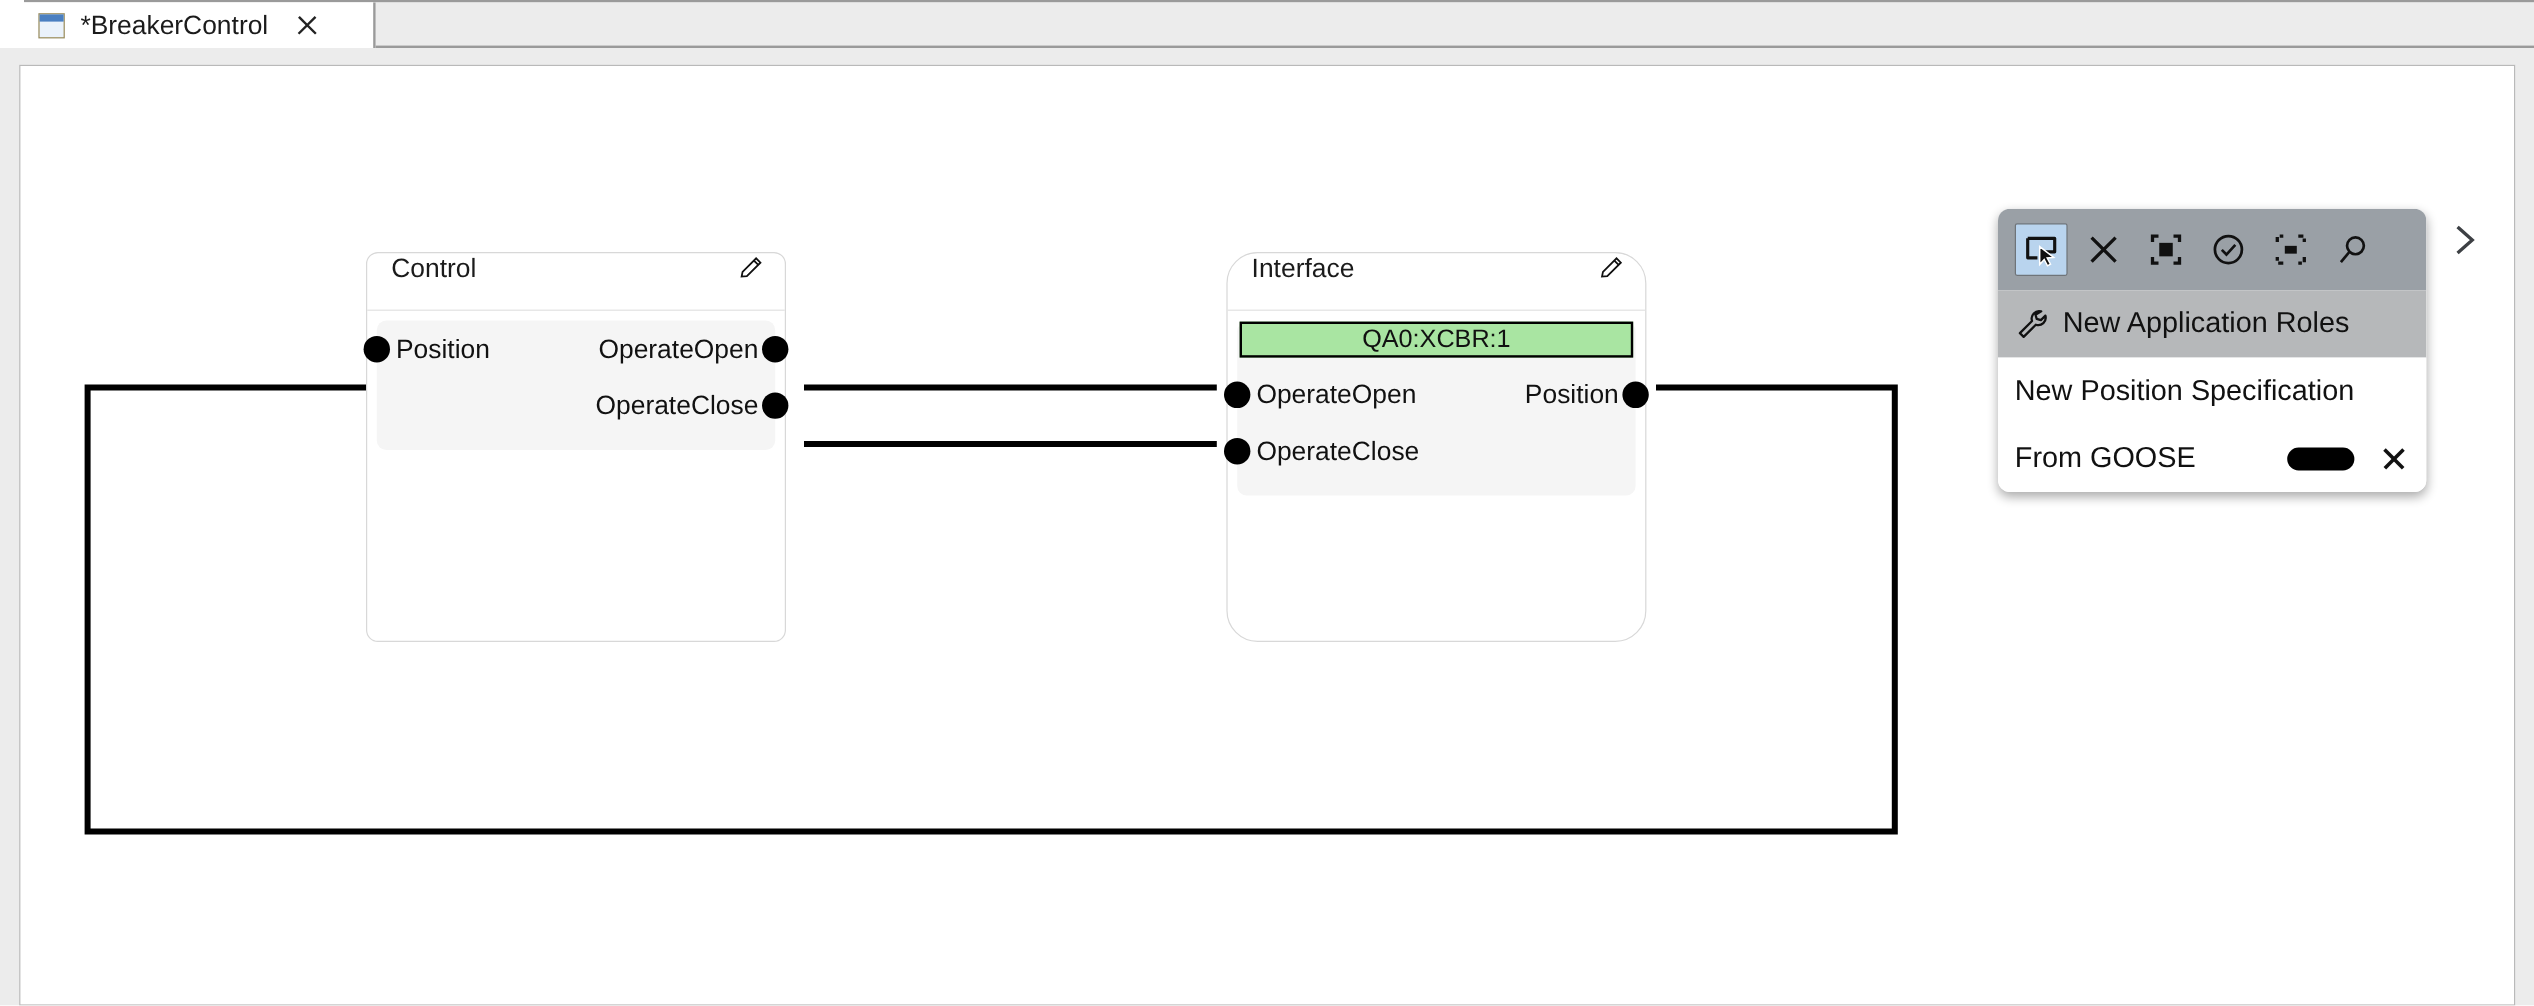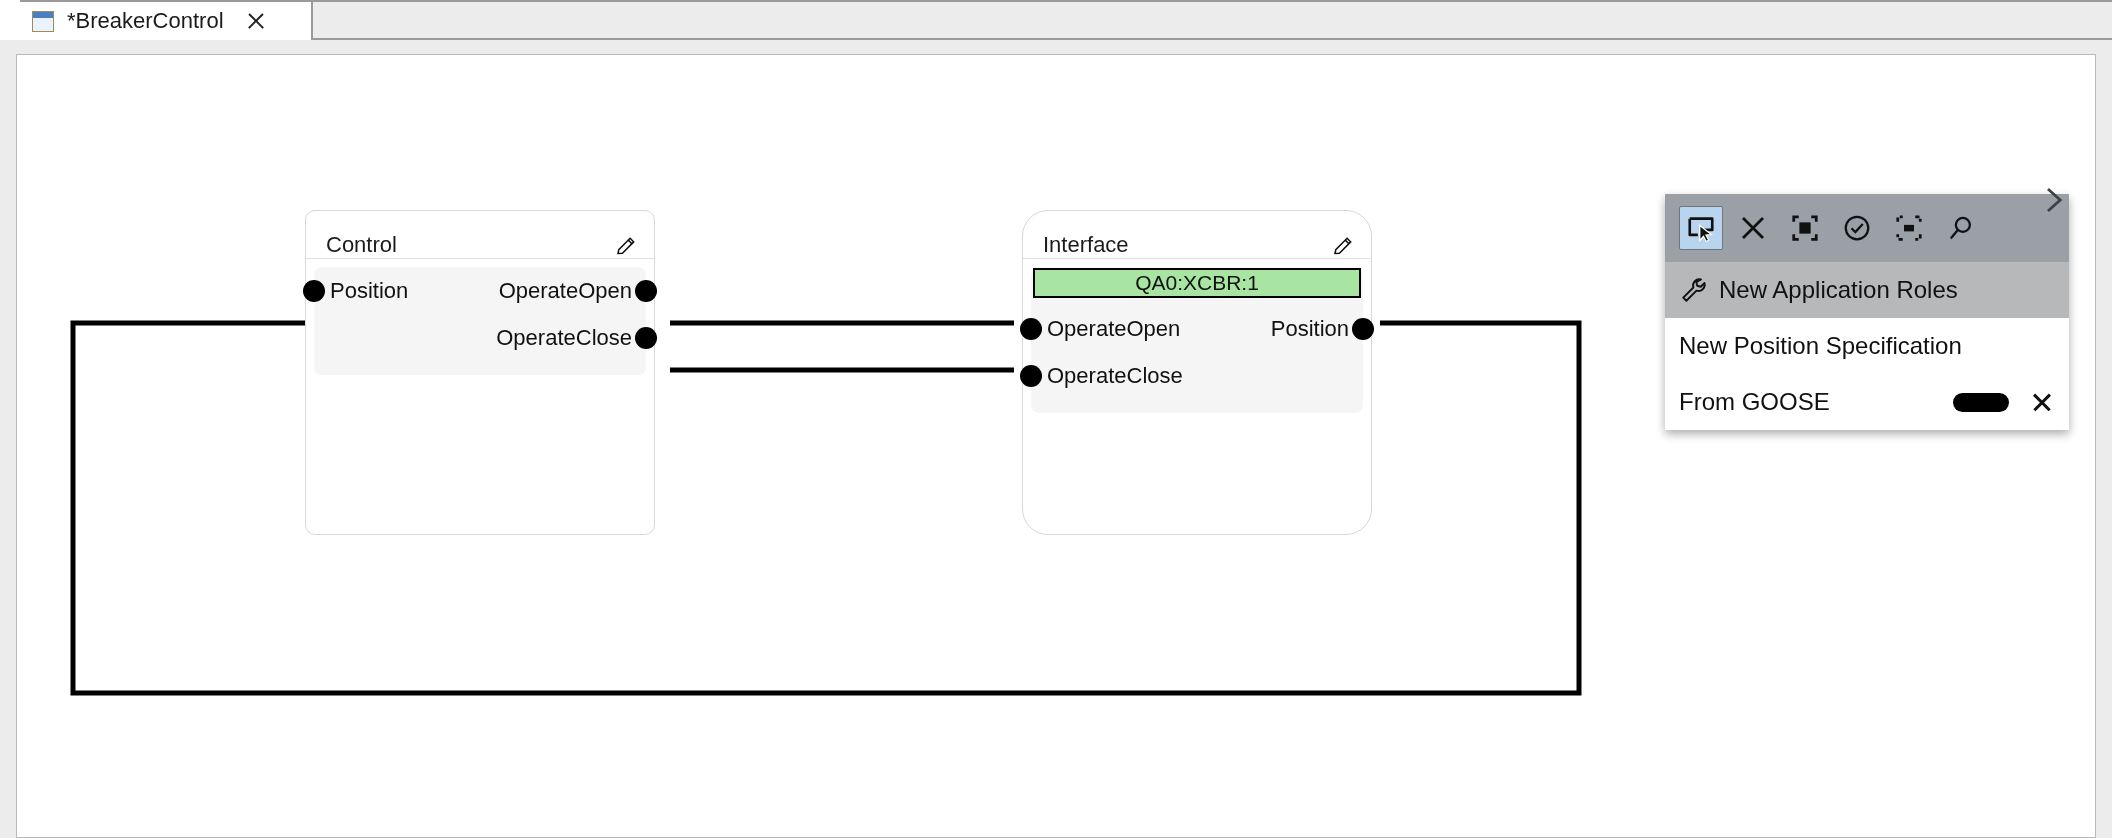--- a/index.html
+++ b/index.html
@@ -117,21 +117,21 @@
     background: #ffffff;
     border: 1.5px solid #d8d8d8;
     border-radius: 10px;
     box-sizing: border-box;
     z-index: 3;
   }
   .block-header {
     height: 48px;
     border-bottom: 1.5px solid #e2e2e2;
     display: flex;
-    align-items: flex-end;
+    align-items: flex-start;
     justify-content: space-between;
     padding: 0 16px 0 20px;
     box-sizing: border-box;
   }
   .block-title {
     font-size: 22px;
     color: #1b1b1b;
   }
   .pencil-icon {
     width: 24px; height: 24px;
@@ -181,27 +181,26 @@
     width: 22px; height: 22px;
     border-radius: 50%;
     background: #000;
     z-index: 6;
   }
 
   
   #tool-panel {
     position: absolute;
     left: 1648px; top: 119px;
-    width: 404px;
-    border-radius: 0;
+    width: 357px;
+    border-radius: 10px;
     box-shadow: 0 4px 9px rgba(0,0,0,0.33);
     z-index: 20;
     overflow: hidden;
     background: #ffffff;
-    margin-top: 20px;
   }
   #tool-row {
     background: #9aa0a6;
     height: 68px;
     display: flex;
     align-items: center;
     padding: 0 14px;
     box-sizing: border-box;
     gap: 8px;
   }

